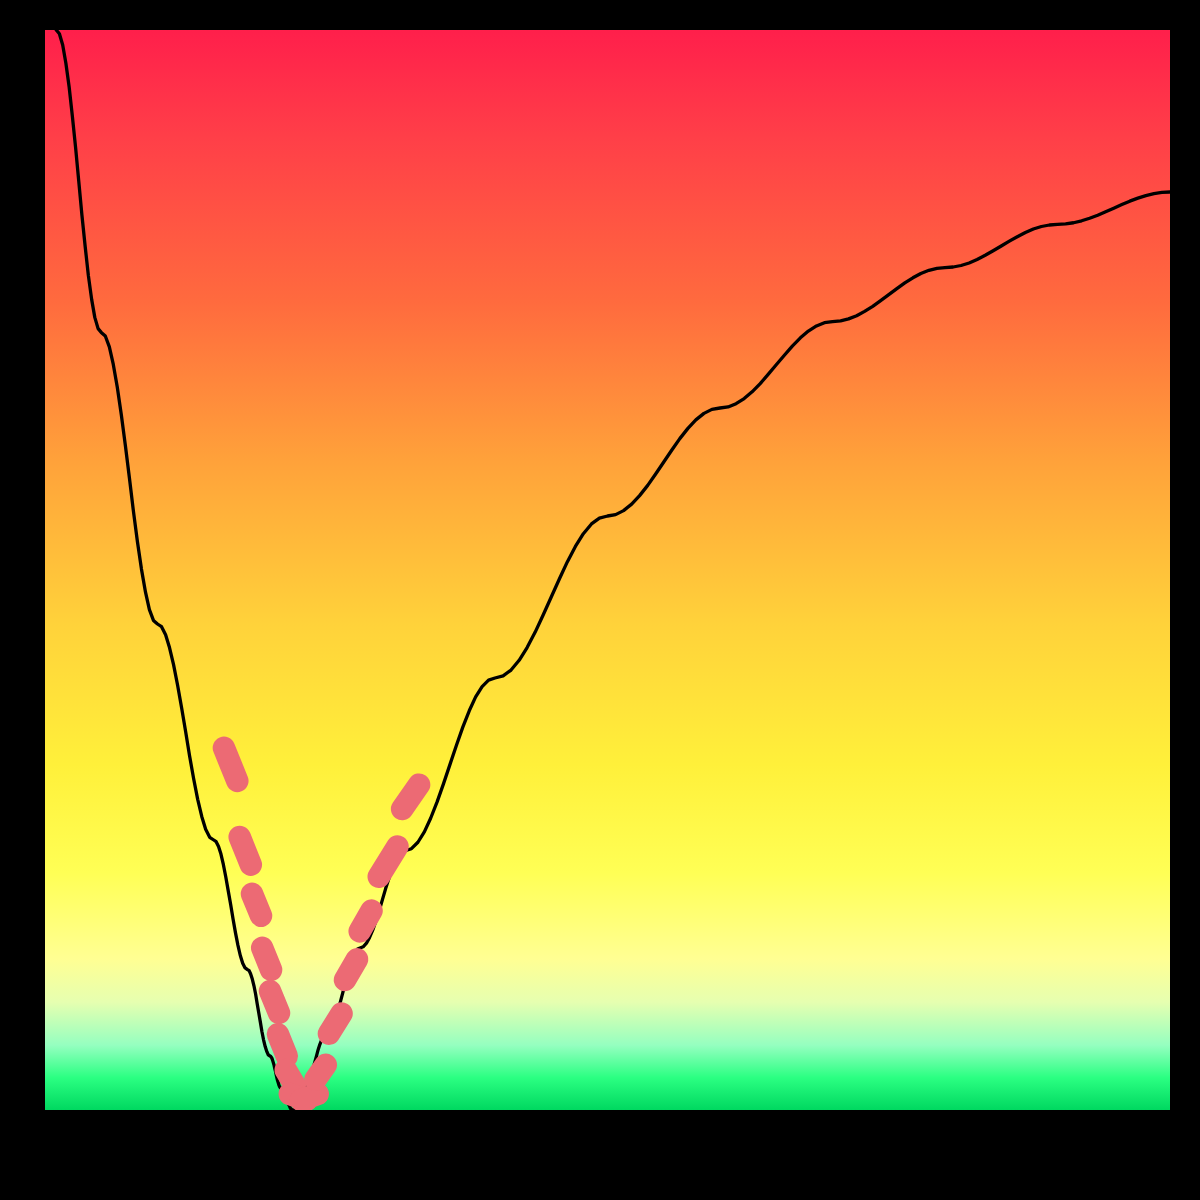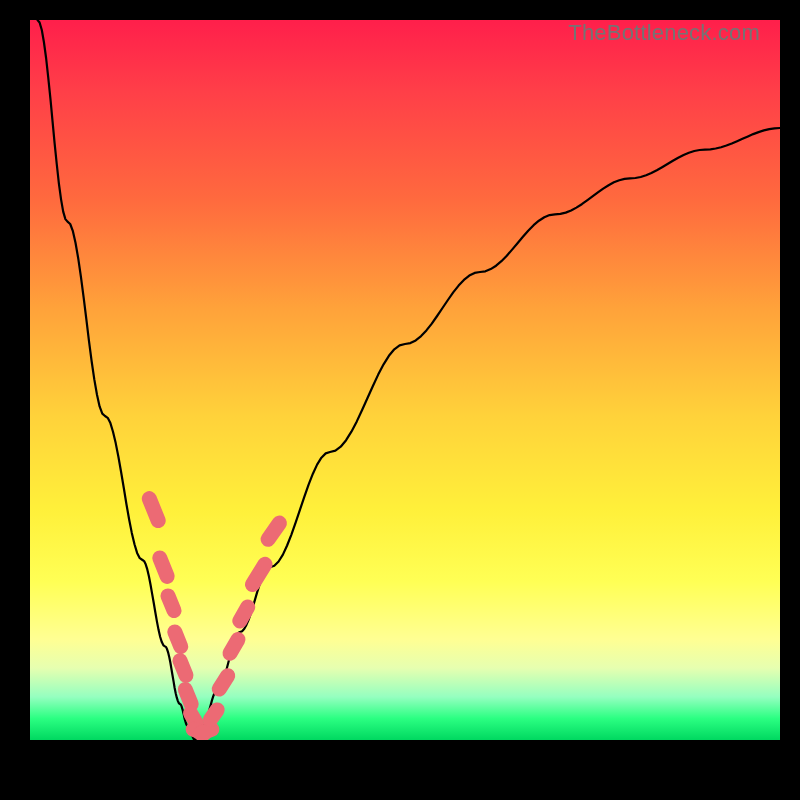--- a/index.html
+++ b/index.html
@@ -91,14 +91,13 @@
         <line x1="170.7" y1="713.4" x2="181.8" y2="709.3" class="bead" stroke-width="15"></line>
         <line x1="180.3" y1="699.7" x2="187.2" y2="689.9" class="bead" stroke-width="15"></line>
         <line x1="189.3" y1="669.1" x2="197.7" y2="655.7" class="bead" stroke-width="15"></line>
         <line x1="200.0" y1="633.3" x2="208.0" y2="619.5" class="bead" stroke-width="15"></line>
         <line x1="209.8" y1="600.9" x2="217.7" y2="587.1" class="bead" stroke-width="15"></line>
         <line x1="222.5" y1="564.5" x2="235.0" y2="544.3" class="bead" stroke-width="15"></line>
         <line x1="238.1" y1="519.3" x2="249.4" y2="503.1" class="bead" stroke-width="15"></line>
       </g>
   </svg>
 
-  <div class="watermark">TheBottleneck.com</div>
 </div>
 
 </body></html>

